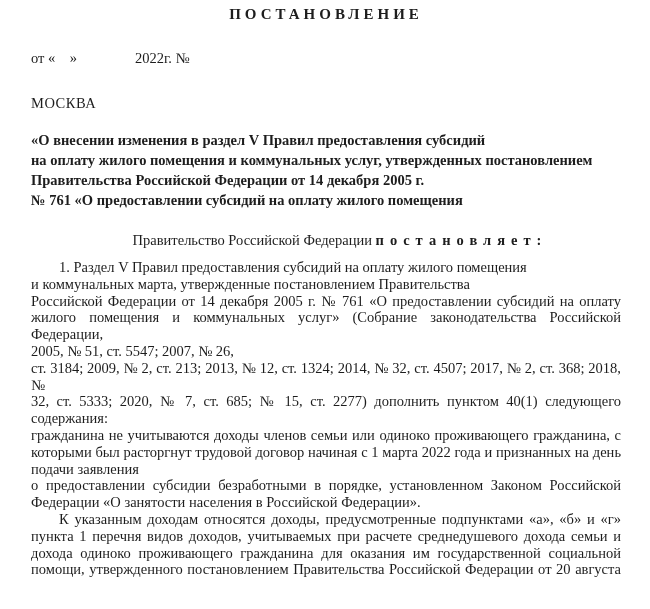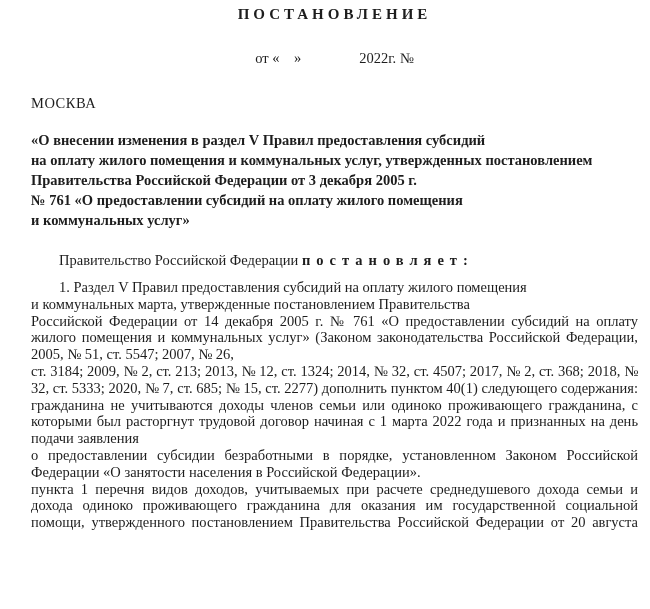--- a/index.html
+++ b/index.html
@@ -9,55 +9,55 @@
   }
   body {
     width: 650px;
     height: 609px;
     overflow: hidden;
   }
   .page {
     box-sizing: border-box;
     width: 650px;
     height: 609px;
-    padding: 5px 12px 0 31px;
+    padding: 5px 29px 0 31px;
     background: #ffffff;
     color: #1d1d1d;
     font-family: "Liberation Serif", "DejaVu Serif", serif;
     font-size: 14.5px;
   }
   .doc-kind {
     font-size: 15px;
     font-weight: bold;
     text-align: center;
     letter-spacing: 4px;
     line-height: 18px;
     margin: 0 0 27px 0;
   }
   .date-line {
-    text-align: center;
     white-space: pre;
     line-height: 17px;
     margin: 0 0 28px 0;
   }
   .city-line {
     text-align: left;
     letter-spacing: 0.5px;
     line-height: 17px;
     margin: 0 0 18px 0;
   }
   .doc-title {
     font-weight: bold;
     line-height: 20px;
     margin: 0 0 22px 0;
   }
   .preamble {
     text-indent: 28px;
     line-height: 17px;
     margin: 0 0 10px 0;
+    text-align: center;
   }
   .preamble .verb {
     font-weight: bold;
     letter-spacing: 6px;
   }
   .doc-body .line {
     line-height: 16.8px;
     text-align: left;
   }
   .doc-body .line.indent {
@@ -74,45 +74,45 @@
 <div class="page">
   <div class="doc-kind">ПОСТАНОВЛЕНИЕ</div>
 
   <div class="date-line">от «    »                2022г. №</div>
 
   <div class="city-line">МОСКВА</div>
 
   <div class="doc-title" id="doc-title">
       <div>«О внесении изменения в раздел V Правил предоставления субсидий</div>
       <div>на оплату жилого помещения и коммунальных услуг, утвержденных постановлением</div>
-      <div>Правительства Российской Федерации от 3 декабря 2005 г.</div>
+      <div>Правительства Российской Федерации от 14 декабря 2005 г.</div>
       <div>№ 761 «О предоставлении субсидий на оплату жилого помещения</div>
-      <div>и коммунальных услуг»</div>
     </div>
 
   <div class="preamble">
     <span>Правительство Российской Федерации </span><span class="verb">постановляет:</span>
   </div>
 
   <div class="doc-body" id="doc-body">
       <div>
         <div class="line indent">1. Раздел V Правил предоставления субсидий на оплату жилого помещения</div>
         <div class="line">и коммунальных марта, утвержденные постановлением Правительства</div>
         <div class="line justify">Российской Федерации от 14 декабря 2005 г. № 761 «О предоставлении субсидий на оплату</div>
-        <div class="line justify">жилого помещения и коммунальных услуг» (Законом законодательства Российской Федерации,</div>
+        <div class="line justify">жилого помещения и коммунальных услуг» (Собрание законодательства Российской Федерации,</div>
         <div class="line">2005, № 51, ст. 5547; 2007, № 26,</div>
         <div class="line justify">ст. 3184; 2009, № 2, ст. 213; 2013, № 12, ст. 1324; 2014, № 32, ст. 4507; 2017, № 2, ст. 368; 2018, №</div>
         <div class="line justify">32, ст. 5333; 2020, № 7, ст. 685; № 15, ст. 2277) дополнить пунктом 40(1) следующего содержания:</div>
       </div>
       <div>
         <div class="line justify">гражданина не учитываются доходы членов семьи или одиноко проживающего гражданина, с</div>
         <div class="line justify">которыми был расторгнут трудовой договор начиная с 1 марта 2022 года и признанных на день</div>
         <div class="line">подачи заявления</div>
         <div class="line justify">о предоставлении субсидии безработными в порядке, установленном Законом Российской</div>
         <div class="line">Федерации «О занятости населения в Российской Федерации».</div>
       </div>
       <div>
+        <div class="line indent justify">К указанным доходам относятся доходы, предусмотренные подпунктами «а», «б» и «г»</div>
         <div class="line justify">пункта 1 перечня видов доходов, учитываемых при расчете среднедушевого дохода семьи и</div>
         <div class="line justify">дохода одиноко проживающего гражданина для оказания им государственной социальной</div>
         <div class="line justify">помощи, утвержденного постановлением Правительства Российской Федерации от 20 августа</div>
       </div>
     </div>
 </div>
 
 </body></html>

